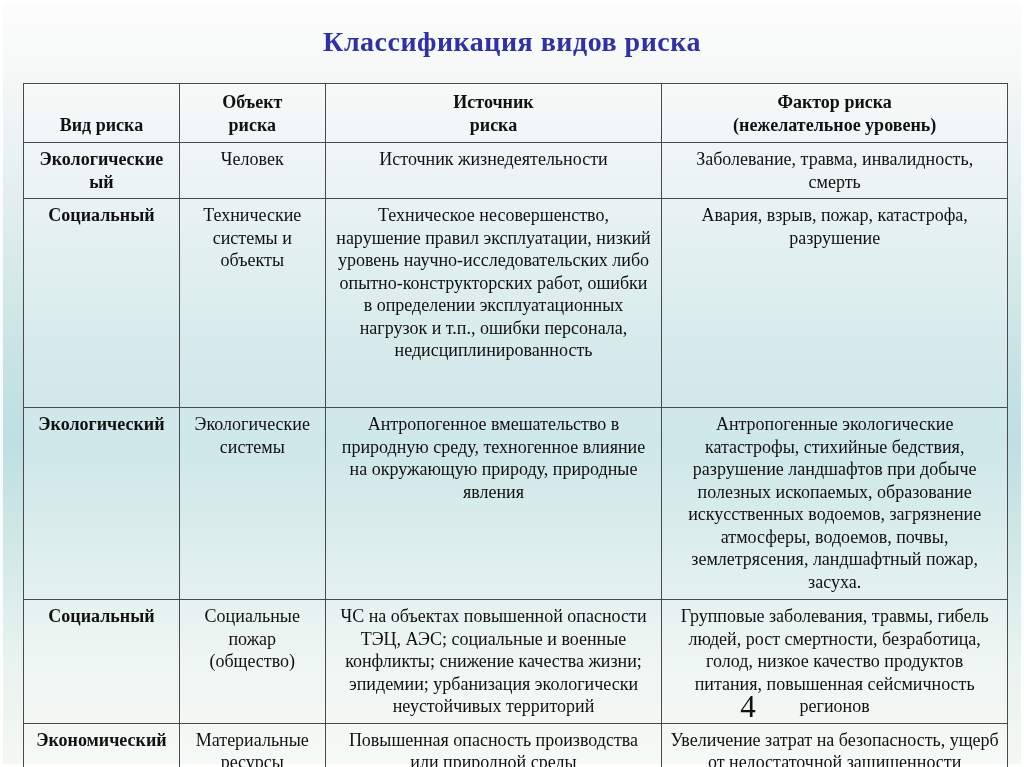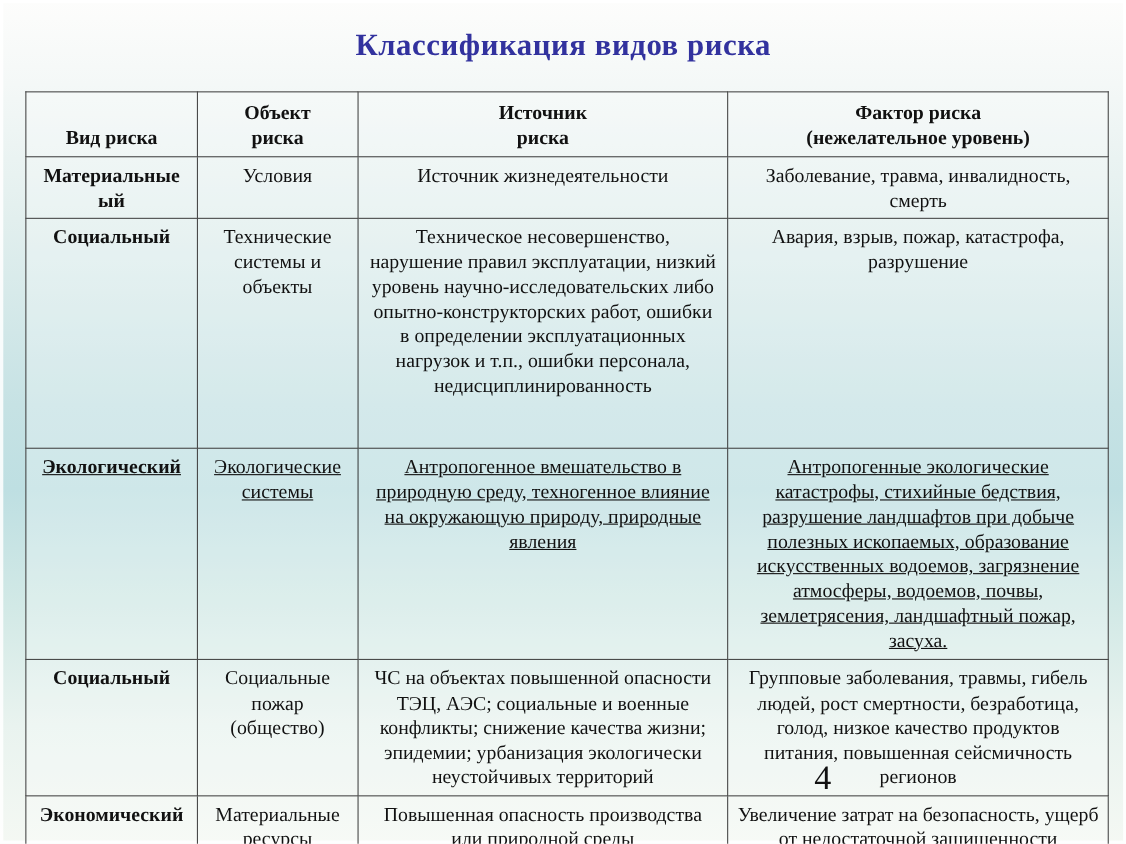--- a/index.html
+++ b/index.html
@@ -54,21 +54,21 @@
   .risk-table th {
     font-weight: bold;
     vertical-align: bottom;
     padding-bottom: 6px;
   }
   .risk-table td { vertical-align: top; }
   .risk-table td.c1 { font-weight: bold; }
   tr.hdr { height: 59px; }
   tr.r0 { height: 54px; }
   tr.r1 { height: 209px; }
-  tr.r2 { height: 192px; text-decoration: underline; }
+  tr.r2 { height: 192px; }
   tr.r3 { height: 122px; }
   tr.r4 { height: 90px; }
   .page-number {
     position: absolute;
     left: 730px;
     top: 690px;
     width: 36px;
     text-align: center;
     font-size: 31px;
     line-height: 1.1;
@@ -95,23 +95,23 @@
         <th>Объект
 риска</th>
         <th>Источник
 риска</th>
         <th>Фактор риска
 (нежелательное уровень)</th>
       </tr>
     </thead>
     <tbody>
       <tr class="r0">
-        <td class="c1">Материальные
+        <td class="c1">Экологические
 ый</td>
-        <td>Условия</td>
+        <td>Человек</td>
         <td>Источник жизнедеятельности</td>
         <td>Заболевание, травма, инвалидность, смерть</td>
       </tr>
       <tr class="r1">
         <td class="c1">Социальный</td>
         <td>Технические системы и объекты</td>
         <td>Техническое несовершенство, нарушение правил эксплуатации, низкий уровень научно-исследовательских либо опытно-конструкторских работ, ошибки в определении эксплуатационных нагрузок и т.п., ошибки персонала, недисциплинированность</td>
         <td>Авария, взрыв, пожар, катастрофа, разрушение</td>
       </tr>
       <tr class="r2">

